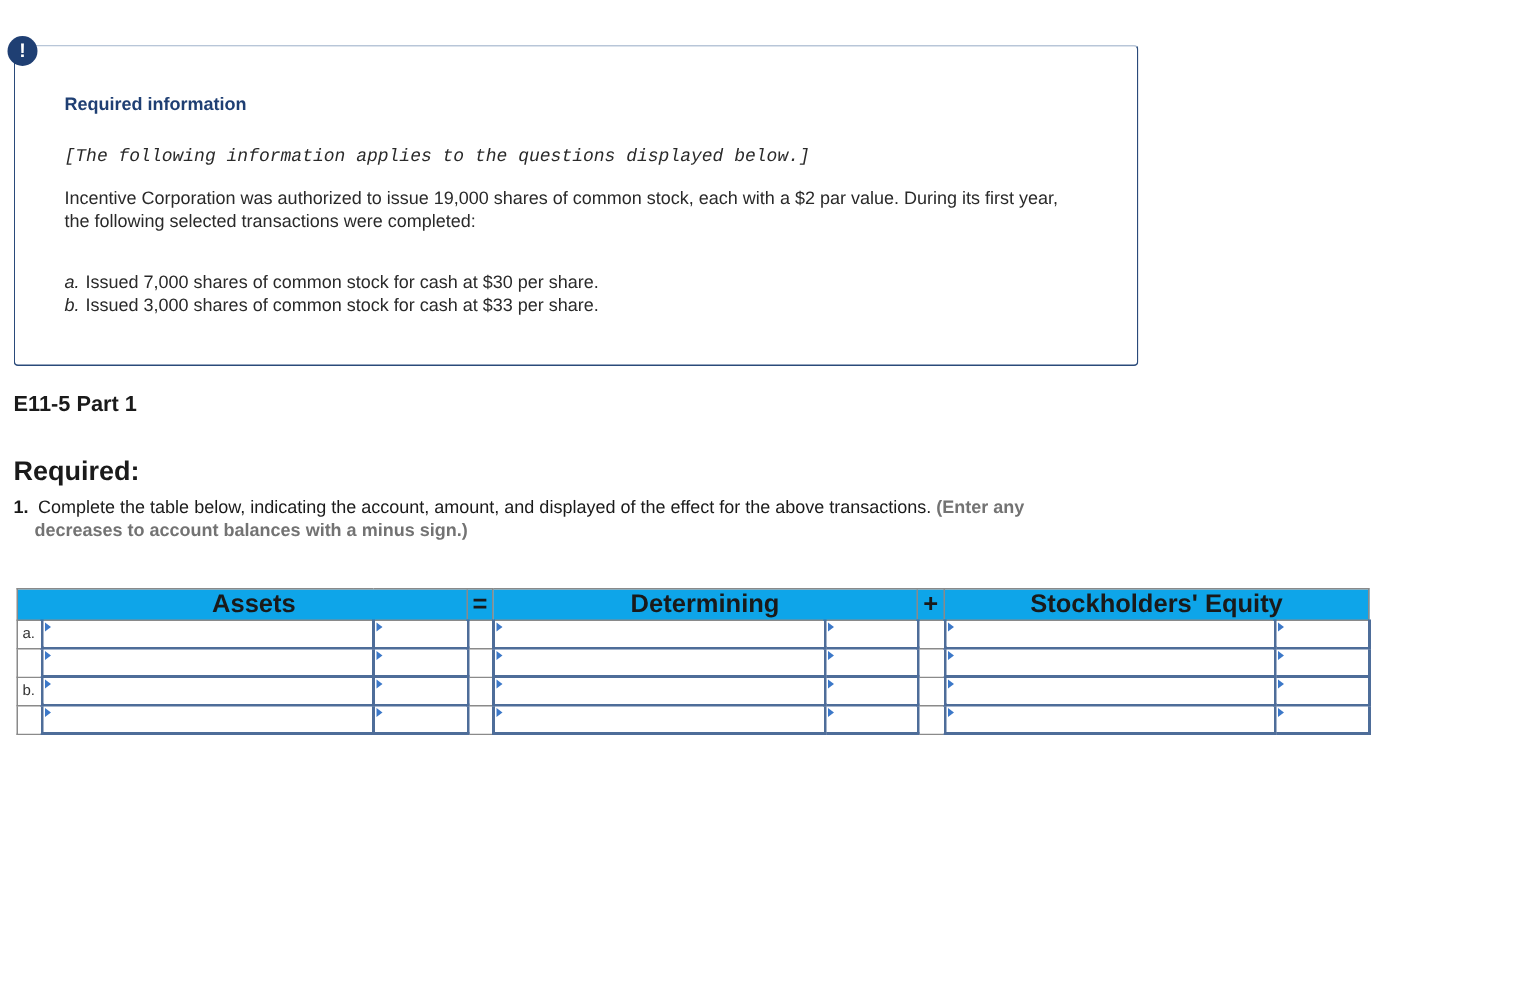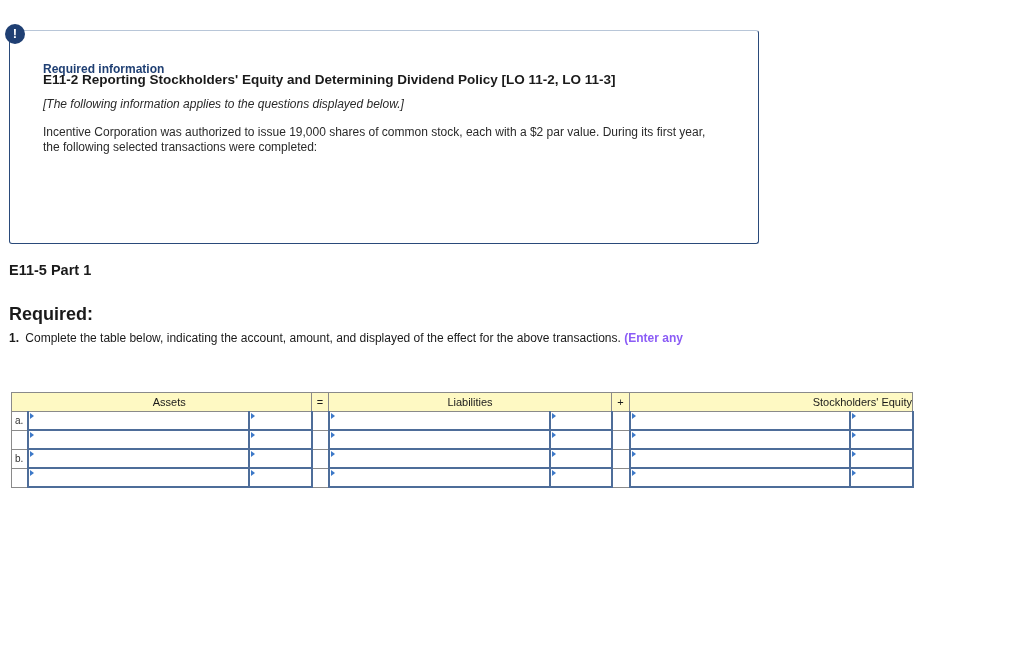--- a/index.html
+++ b/index.html
@@ -59,20 +59,21 @@
       font-weight: bold;
       color: #1a1a1a;
     }
     .note {
       position: absolute;
       left: 43px;
       top: 97px;
       font-size: 12px;
       font-style: italic;
       color: #2a2a2a;
+      font-family: Liberation Mono, monospace;
     }
     .desc {
       position: absolute;
       left: 43px;
       top: 125px;
       width: 680px;
       font-size: 12px;
       line-height: 15px;
       color: #2a2a2a;
     }
@@ -105,45 +106,45 @@
     .instruction {
       position: absolute;
       left: 9px;
       top: 331px;
       width: 720px;
       font-size: 12px;
       line-height: 15px;
       color: #1a1a1a;
     }
     .instruction .num { font-weight: bold; margin-right: 3px; }
-    .instruction .emph { color: #8b5cf6; font-weight: bold; }
+    .instruction .emph { color: #737373; font-weight: bold; }
     .instruction .indent { padding-left: 14px; display: block; }
 
     
     .ws-table {
       position: absolute;
       left: 11px;
       top: 392px;
       border-collapse: collapse;
       table-layout: fixed;
       font-family: "Liberation Sans", sans-serif;
     }
     .ws-table th {
-      background: #fef9c3;
+      background: #0ea5e9;
       height: 18px;
-      font-size: 11px;
-      font-weight: normal;
+      font-size: 17px;
+      font-weight: bold;
       color: #1a1a1a;
       padding: 0;
       border: 1px solid #8a8a8a;
       border-left: none;
       border-right: none;
     }
     .ws-table th.first { border-left: 1px solid #8a8a8a; }
-    .ws-table th.last { border-right: 1px solid #8a8a8a; text-align: right; }
+    .ws-table th.last { border-right: 1px solid #8a8a8a; }
     .ws-table th.op { border-left: 1px solid #8a8a8a; border-right: 1px solid #8a8a8a; }
     .ws-table td {
       height: 17px;
       padding: 0;
       border: 1px solid #8a8a8a;
       position: relative;
       background: #fff;
     }
     .ws-table td.label {
       font-size: 10px;
@@ -171,52 +172,60 @@
 </head>
 <body>
 
 <div class="page">
 
   <div class="alert-icon">!</div>
 
   <div class="info-box"></div>
 
   <div class="req-info">Required information</div>
-  <div class="ex-title">E11-2 Reporting Stockholders' Equity and Determining Dividend Policy [LO 11-2, LO 11-3]</div>
   <div class="note">[The following information applies to the questions displayed below.]</div>
   <div class="desc">Incentive Corporation was authorized to issue 19,000 shares of common stock, each with a $2 par value. During its first year, the following selected transactions were completed:</div>
 
+  <div class="txn-list">
+    <div>
+      <span class="txn-letter">a.</span><span>Issued 7,000 shares of common stock for cash at $30 per share.</span>
+    </div>
+    <div>
+      <span class="txn-letter">b.</span><span>Issued 3,000 shares of common stock for cash at $33 per share.</span>
+    </div>
+  </div>
 
   <div class="part-title">E11-5 Part 1</div>
   <div class="required-label">Required:</div>
 
   <div class="instruction">
     <span class="num">1.</span>
     <span>Complete the table below, indicating the account, amount, and displayed of the effect for the above transactions.</span>
     <span class="emph">(Enter any</span>
+    <span class="emph indent">decreases to account balances with a minus sign.)</span>
   </div>
 
   <table class="ws-table">
     <colgroup>
       <col style="width:16px">
       <col style="width:221px">
       <col style="width:63px">
       <col style="width:17px">
       <col style="width:221px">
       <col style="width:62px">
       <col style="width:18px">
       <col style="width:220px">
       <col style="width:63px">
     </colgroup>
     <thead>
       <tr>
         <th class="first"></th>
         <th colspan="2">Assets</th>
         <th class="op">=</th>
-        <th colspan="2">Liabilities</th>
+        <th colspan="2">Determining</th>
         <th class="op">+</th>
         <th colspan="2" class="last">Stockholders' Equity</th>
       </tr>
     </thead>
     <tbody>
       <tr>
         <td class="label">a.</td>
         <td class="input-cell">
             <span class="marker"></span>
           </td>

